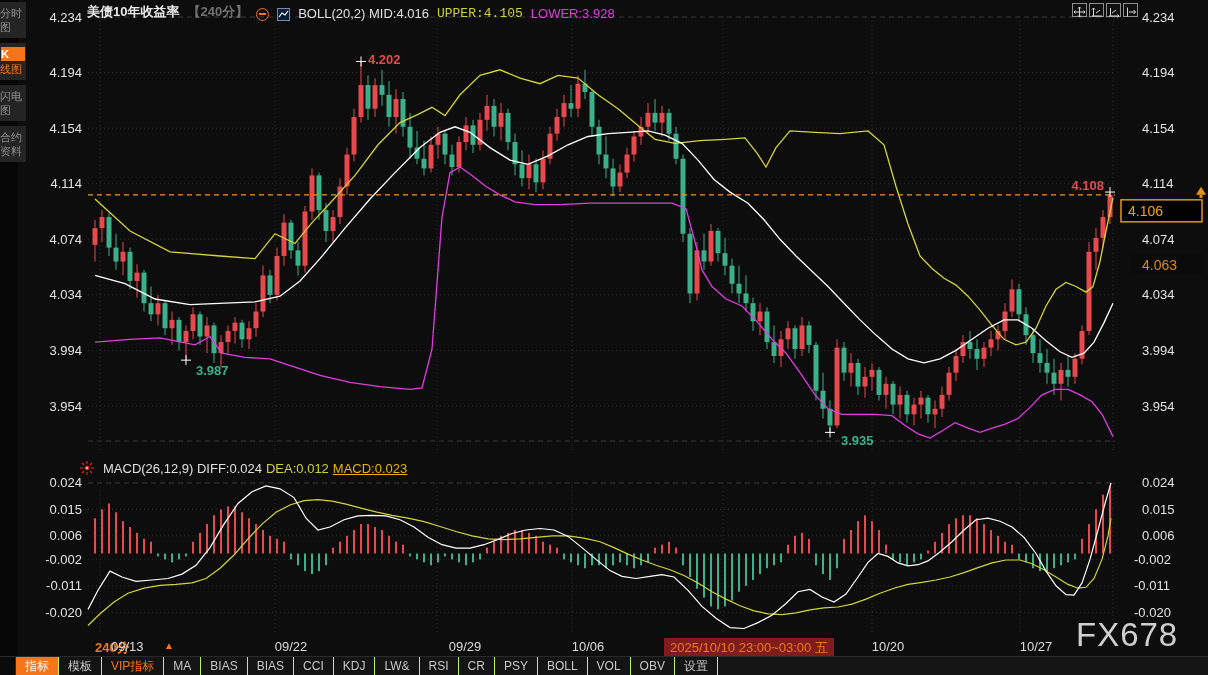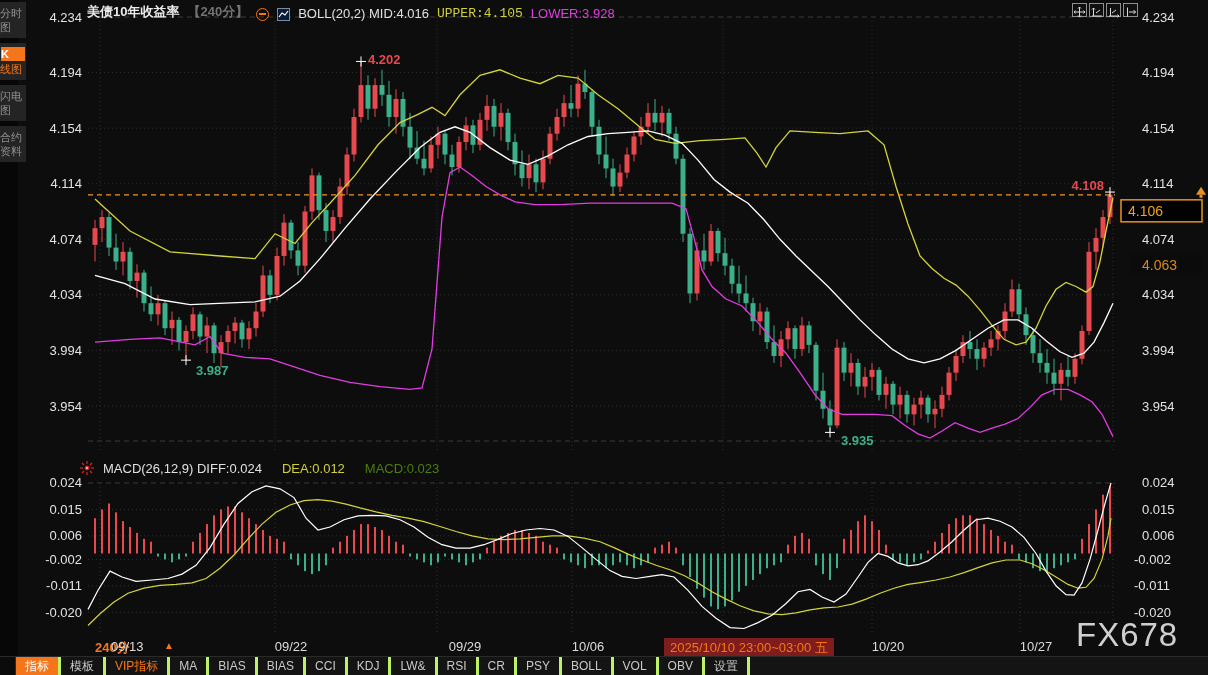--- a/index.html
+++ b/index.html
@@ -18,37 +18,37 @@
   .t-title{color:#eaeaea;font-weight:bold;}
   .t-period{color:#737373;font-weight:bold;}
   .minus-icon{width:11px;height:11px;border:1px solid #f5761a;border-radius:50%;position:relative;display:inline-block;}
   .minus-icon::after{content:"";position:absolute;left:2px;right:2px;top:4px;height:2px;background:#f5761a;}
   .t-boll{color:#e0e0e0;}
   .t-upper{color:#cfd03a;font-family:Liberation Mono, monospace;}
   .t-lower{color:#e23ce2;}
   .corner-icons{position:absolute;top:3px;left:1072px;display:flex;gap:2px;z-index:6;}
   .ci{width:15px;height:14px;border:1px solid #8f8f8f;box-sizing:border-box;background:#101010;cursor:pointer;}
   
-  .macd-header{position:absolute;left:103px;top:461px;font-size:13px;display:flex;gap:20px;z-index:6;white-space:nowrap;}
+  .macd-header{position:absolute;left:103px;top:461px;font-size:13px;display:flex;gap:4px;z-index:6;white-space:nowrap;}
   .m-name{color:#e0e0e0;}
   .m-dea{color:#cfd03a;}
-  .m-macd{color:#4d7c0f;}
+  .m-macd{color:#eab308;text-decoration:underline;}
   .starburst{position:absolute;left:79px;top:460px;width:16px;height:16px;z-index:6;}
   
   .xaxis{position:absolute;left:16px;top:638px;width:1208px;height:17px;font-size:13px;color:#dcdcdc;z-index:6;}
   .period-label{position:absolute;left:79px;top:1px;color:#f5761a;font-weight:bold;font-size:13px;}
   .period-arrow{position:absolute;left:148px;top:2px;color:#f5761a;font-size:10px;}
   .xlabel{position:absolute;top:1px;}
   .tooltip{position:absolute;left:648px;top:0px;background:#7f1d1d;color:#f5761a;padding:1px 6px;font-size:13px;white-space:nowrap;}
   .watermark{position:absolute;left:1076px;top:616px;font-size:33px;color:#cfcfcf;z-index:7;letter-spacing:1px;}
   
   .toolbar{position:absolute;left:0;top:656px;width:1208px;height:19px;background:#141414;
            border-top:1px solid #2a2a2a;display:flex;z-index:8;}
   .tb-spacer{width:15px;height:100%;border-right:1px solid #2a2a2a;background:#0b0b0b;}
-  .tb-btn{padding:0 9px;line-height:18px;font-size:12px;color:#c8c8c8;border-right:3px solid #bef264;
+  .tb-btn{padding:0 9px;line-height:18px;font-size:12px;color:#c8c8c8;border-right:1px solid #bef264;
           cursor:pointer;white-space:nowrap;}
   .tb-btn.active{background:#f5761a;color:#fff;}
   .tb-btn.vip{color:#f5761a;}
 </style>
 </head>
 <body>
 
 <svg id="chart-svg" width="1208" height="675">
     <g>
       <line x1="88" y1="17" x2="1115" y2="17" stroke="#3a3a3a" stroke-dasharray="5 4" stroke-width="1"></line>

